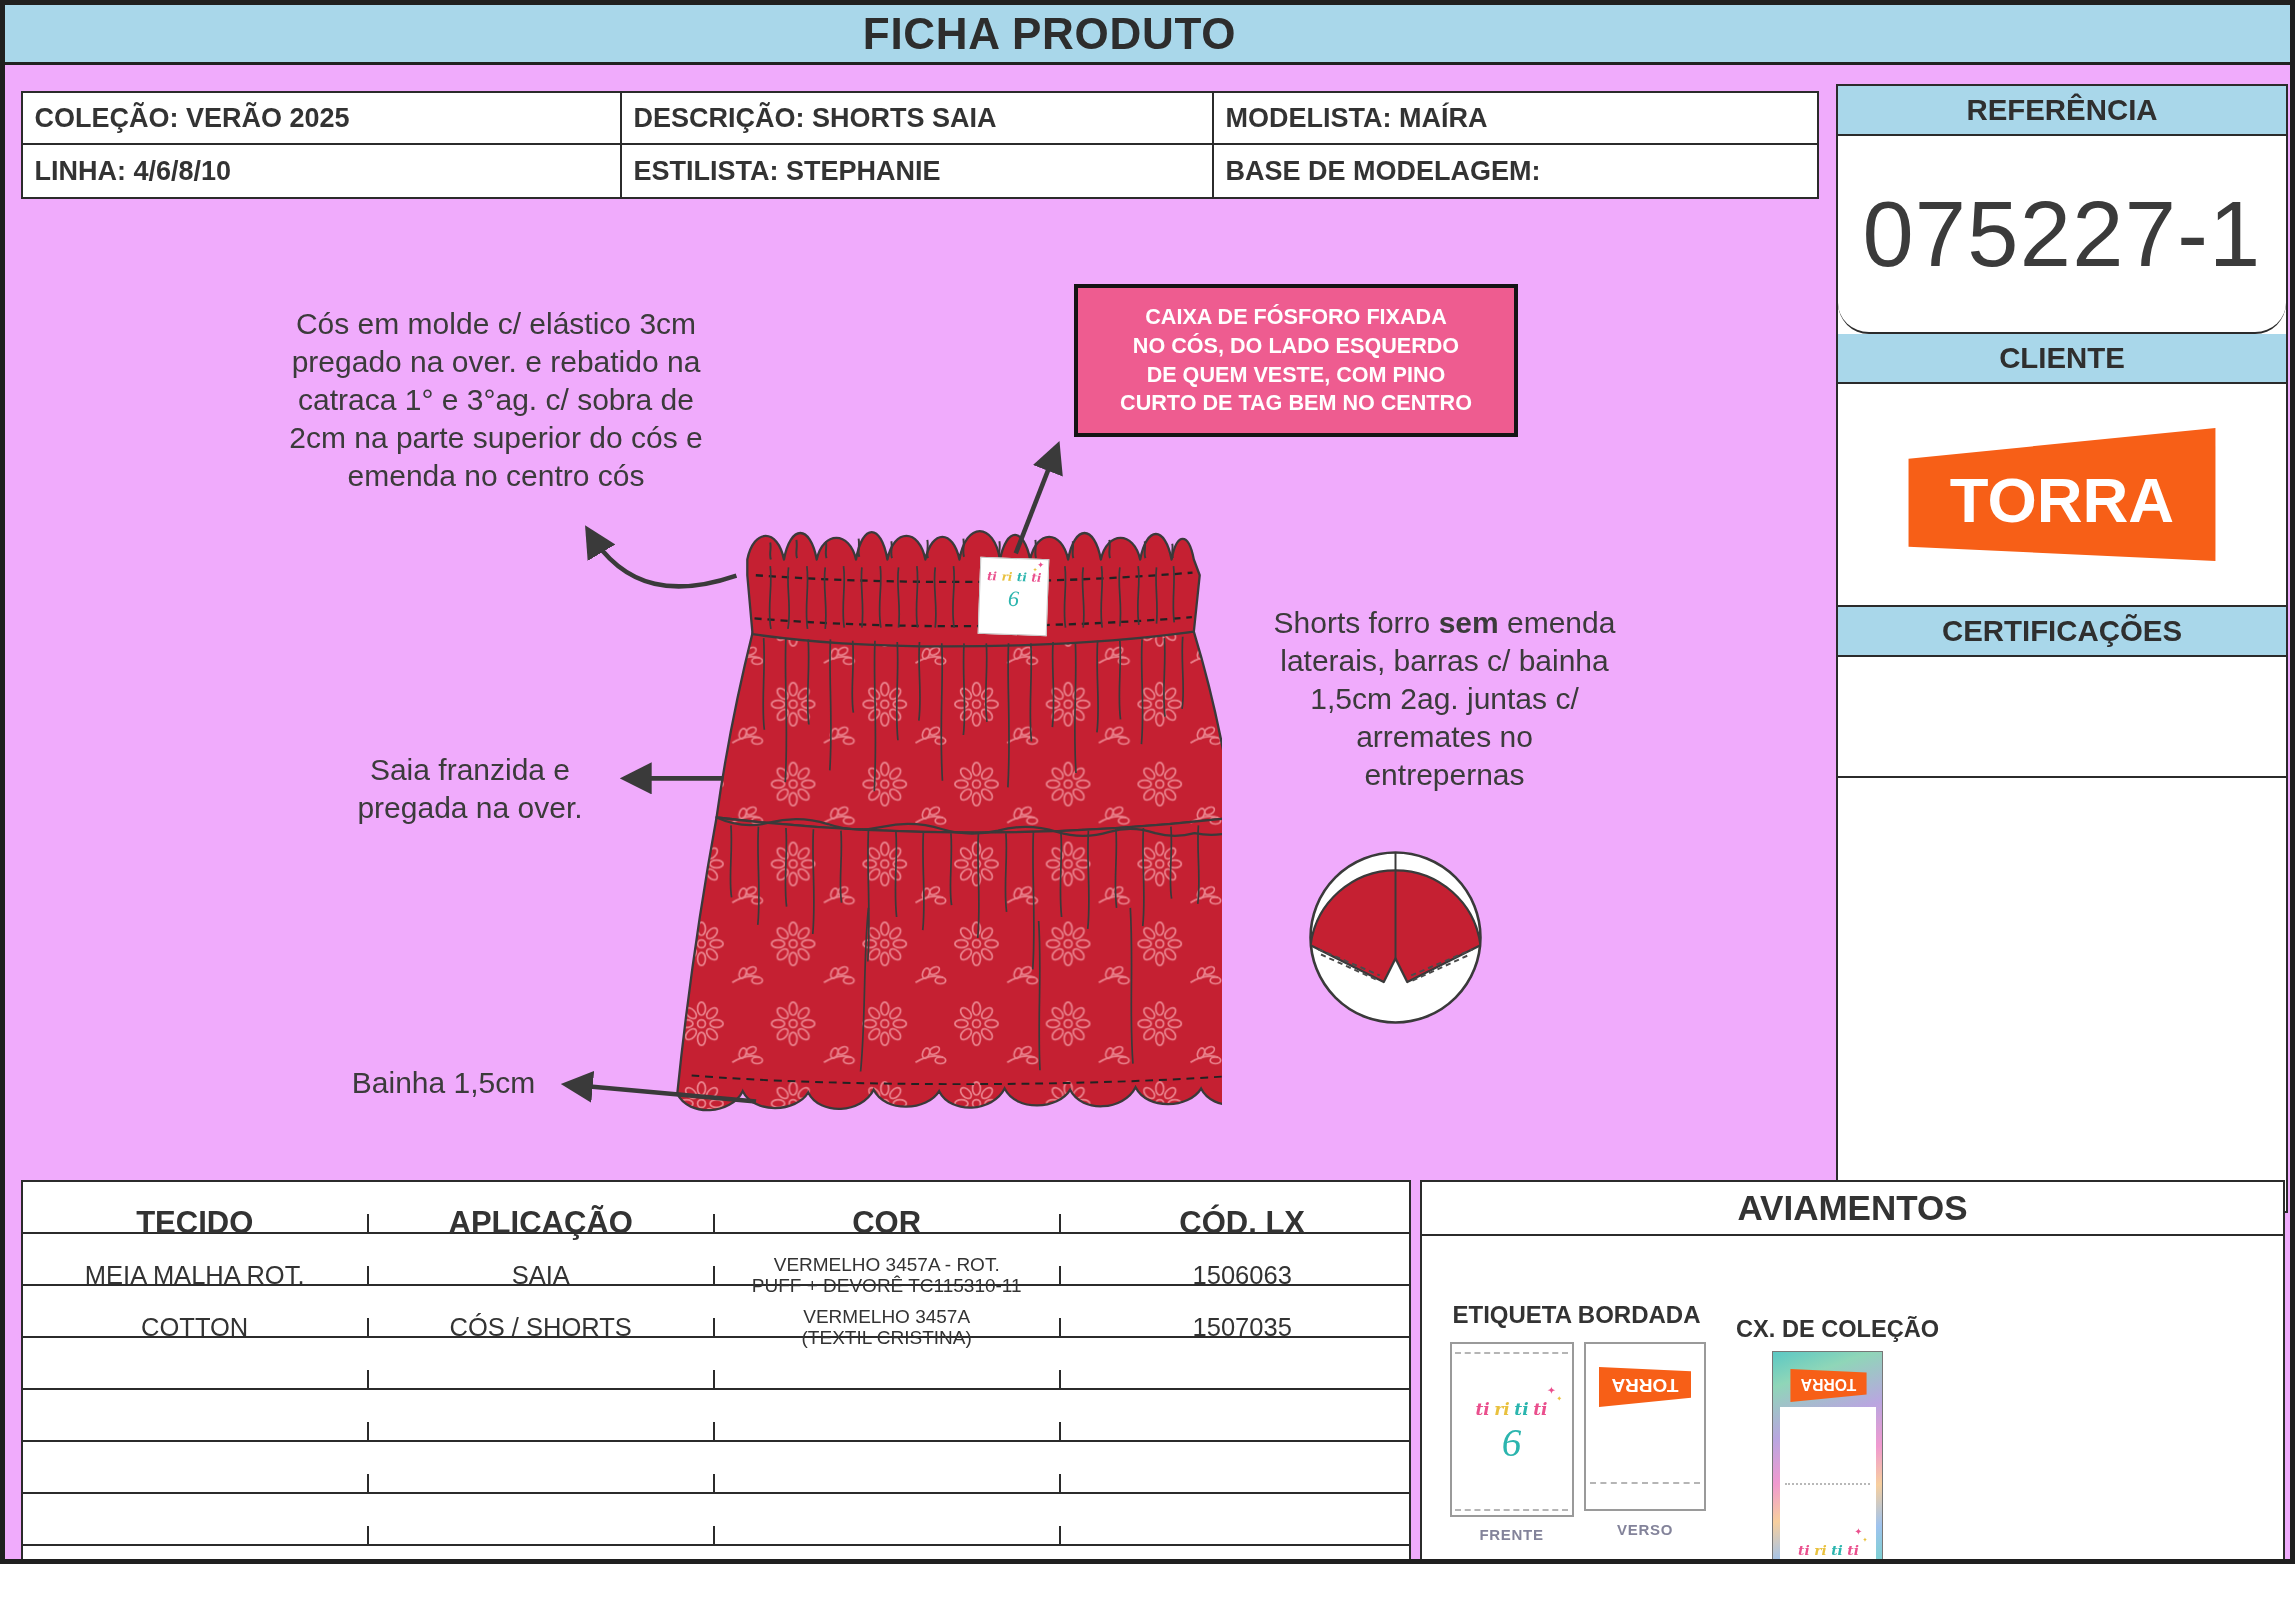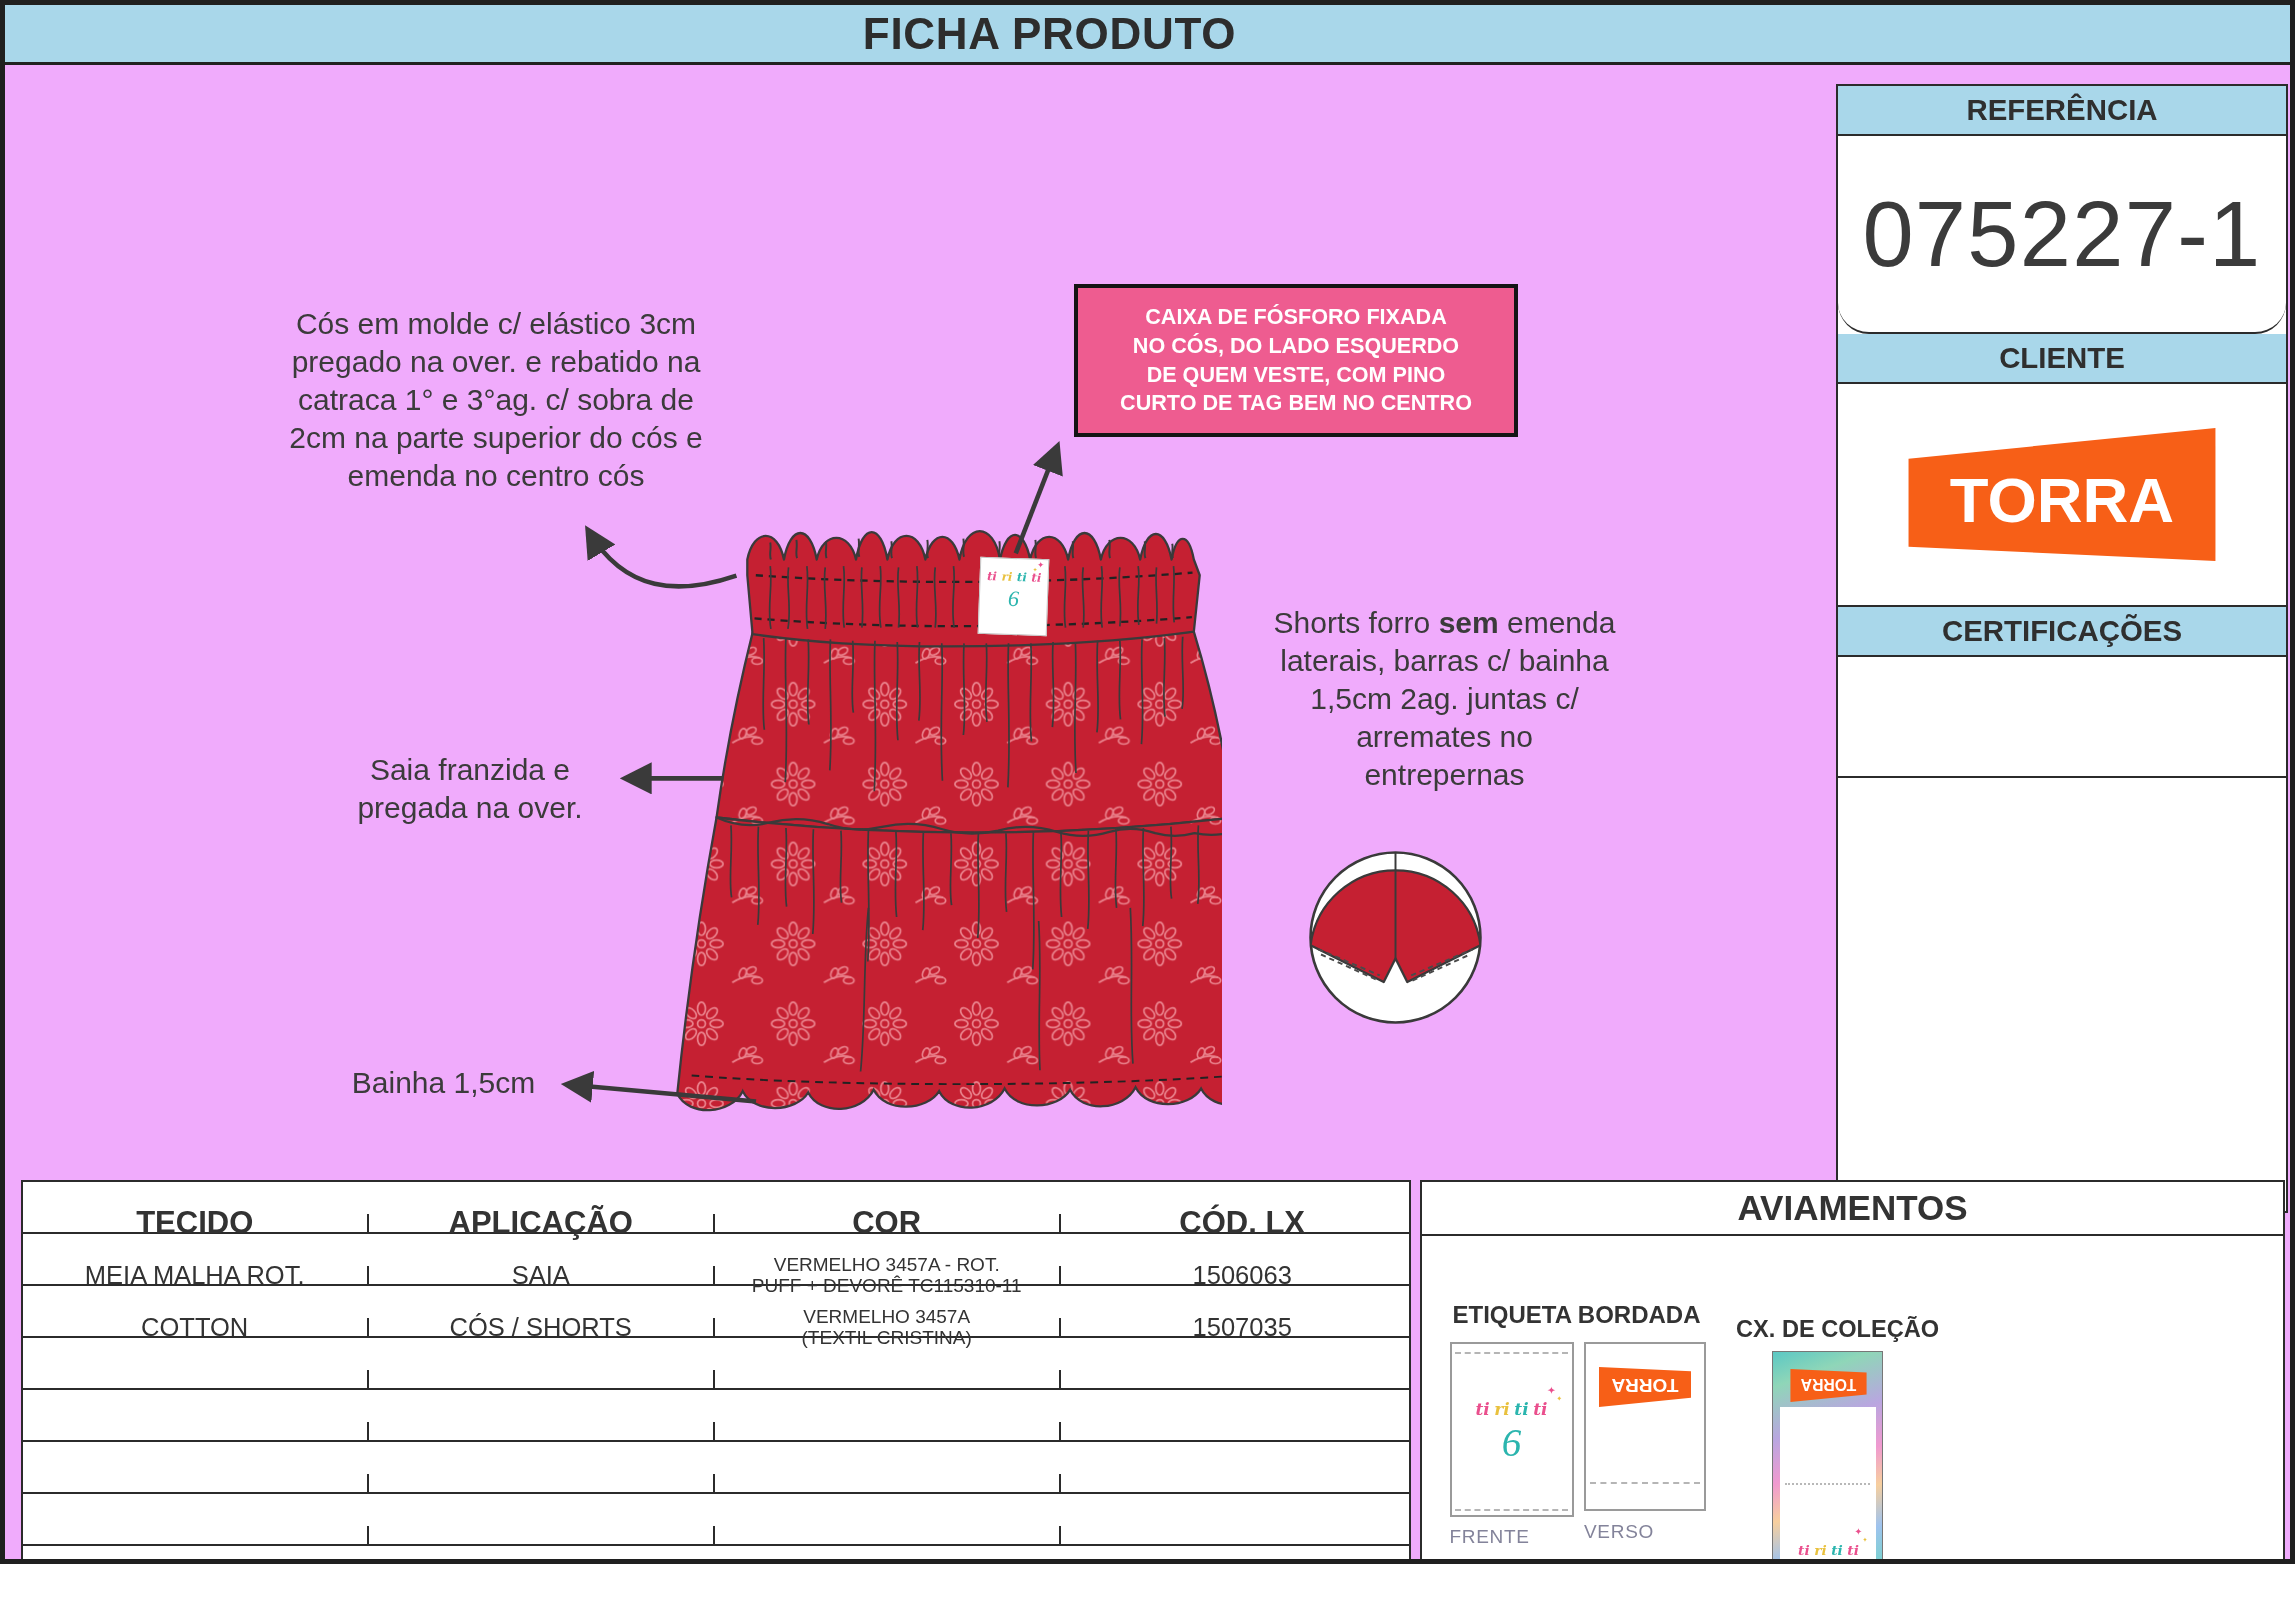--- a/index.html
+++ b/index.html
@@ -39,40 +39,48 @@
   .mcell.hdr{font-size:31px;font-weight:bold;}
   .mcell.cor{font-size:19px;line-height:1.12;white-space:pre-line;}
   .mcell.no-r{border-right:none;padding-left:15px;} .mcell.no-b{border-bottom:none;}
   
   .avbox{left:1415px;top:1175px;width:865px;height:431px;border:2.6px solid #2b2b2b;background:#fff;box-sizing:border-box;}
   .avtitle{height:52px;border-bottom:2.6px solid #2b2b2b;display:flex;align-items:center;justify-content:center;
            font-size:35px;font-weight:bold;color:#333;}
   .avlabel{font-weight:bold;color:#333;}
   .card{position:absolute;background:#fff;border:2px solid #9a9a9a;box-sizing:border-box;}
   .dash{position:absolute;border-top:2px dashed #b5b5b5;left:3.9px;right:3.9px;}
-  .caption{position:absolute;font-size:19px;color:#83839a;letter-spacing:0.7px;}
+  .caption{position:absolute;font-size:15px;color:#83839a;letter-spacing:0.7px;text-align:center;font-weight:bold;}
   .script{display:flex;justify-content:center;gap:4.6px;font-family:"DejaVu Serif",serif;font-style:italic;font-weight:bold;}
   .s1{color:#EA4F8D;} .s2{color:#E9C13E;} .s3{color:#2BB5AE;} .s4{color:#EA4F8D;}
   .sizenum{font-family:"Liberation Serif",serif;font-style:italic;color:#2BB5AE;text-align:center;}
   .spark{position:absolute;line-height:1;}
   .matchbox{position:absolute;background:linear-gradient(160deg,#5bc8c4 0%,#8fd6b8 12%,#b9a6e0 30%,
             #f09ad0 45%,#f7cf9e 58%,#9fc3ee 72%,#79d2cf 85%,#cfaee2 100%);
             border:1.3px solid #777;box-sizing:border-box;}
   .mb-inner{position:absolute;left:6.5px;right:6.5px;top:55px;bottom:6.5px;background:#fff;}
   
   .tag{left:974px;top:553px;width:67px;height:75px;background:#fff;border:1.3px solid #c4c4c4;
        transform:rotate(2deg);z-index:3;}
 </style>
 </head>
 <body>
 
 <div class="page">
 
   <div class="abs titlebar">FICHA PRODUTO</div>
 
+  <div class="abs infotable">
+    <div class="tcell">COLEÇÃO: VERÃO 2025</div>
+    <div class="tcell">DESCRIÇÃO: SHORTS SAIA</div>
+    <div class="tcell no-r">MODELISTA: MAÍRA</div>
+    <div class="tcell no-b">LINHA: 4/6/8/10</div>
+    <div class="tcell no-b">ESTILISTA: STEPHANIE</div>
+    <div class="tcell no-r no-b">BASE DE MODELAGEM:</div>
+  </div>
 
   <div class="abs sidebar">
     <div class="sbar">REFERÊNCIA</div>
     <div class="sbox refval">075227-1</div>
     <div class="sbar">CLIENTE</div>
     <div class="sbox logobox">
       <svg width="308" height="133" viewBox="0 0 300 130">
         <polygon points="0,30 300,0 300,130 0,116" fill="#F75F17"></polygon>
         <text x="150" y="92" text-anchor="middle" font-size="62" font-weight="bold" fill="#ffffff" font-family="Liberation Sans, sans-serif">TORRA</text>
       </svg>

